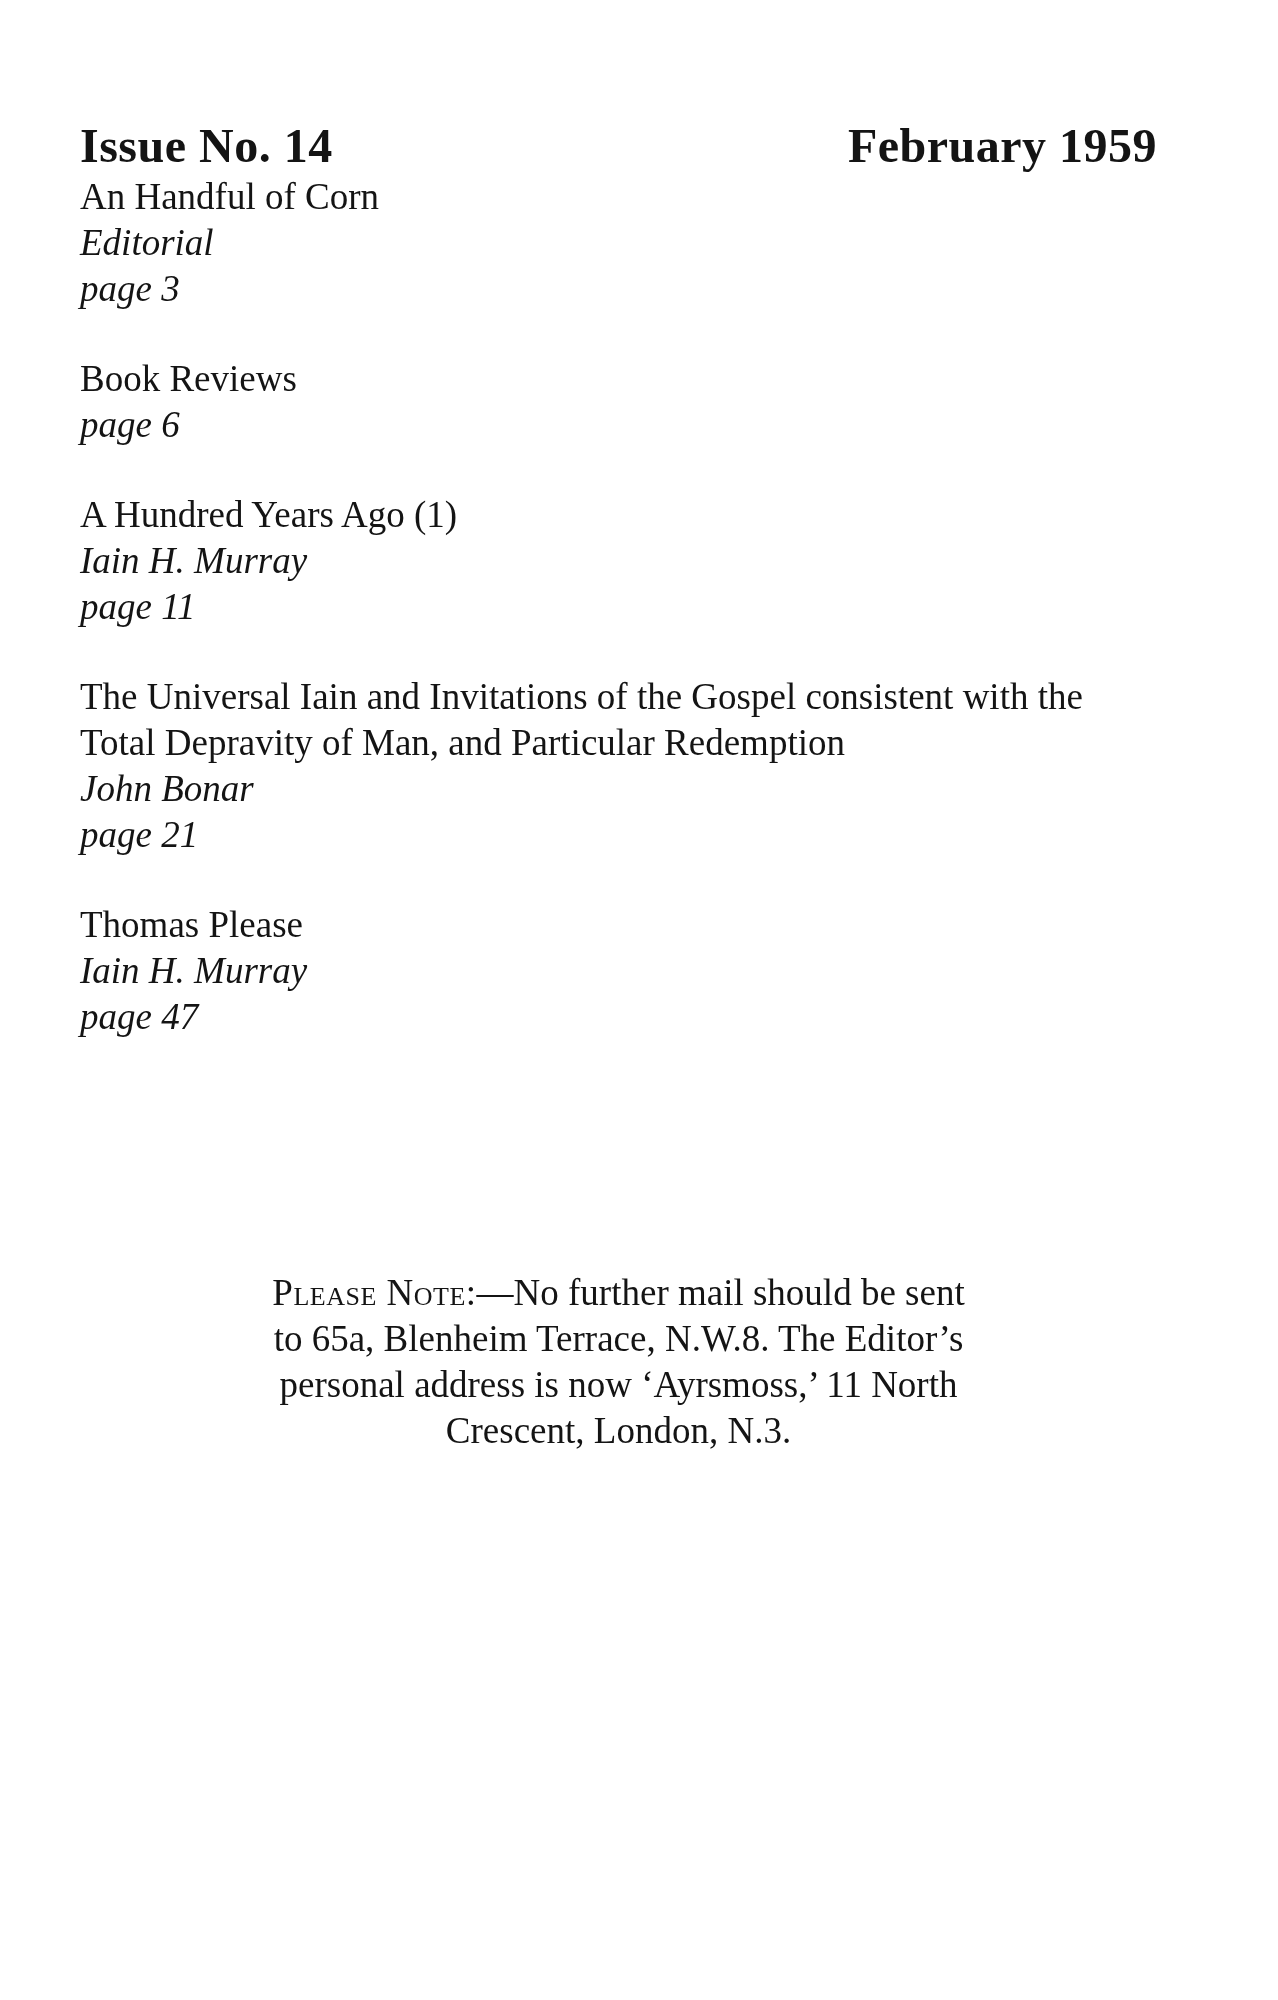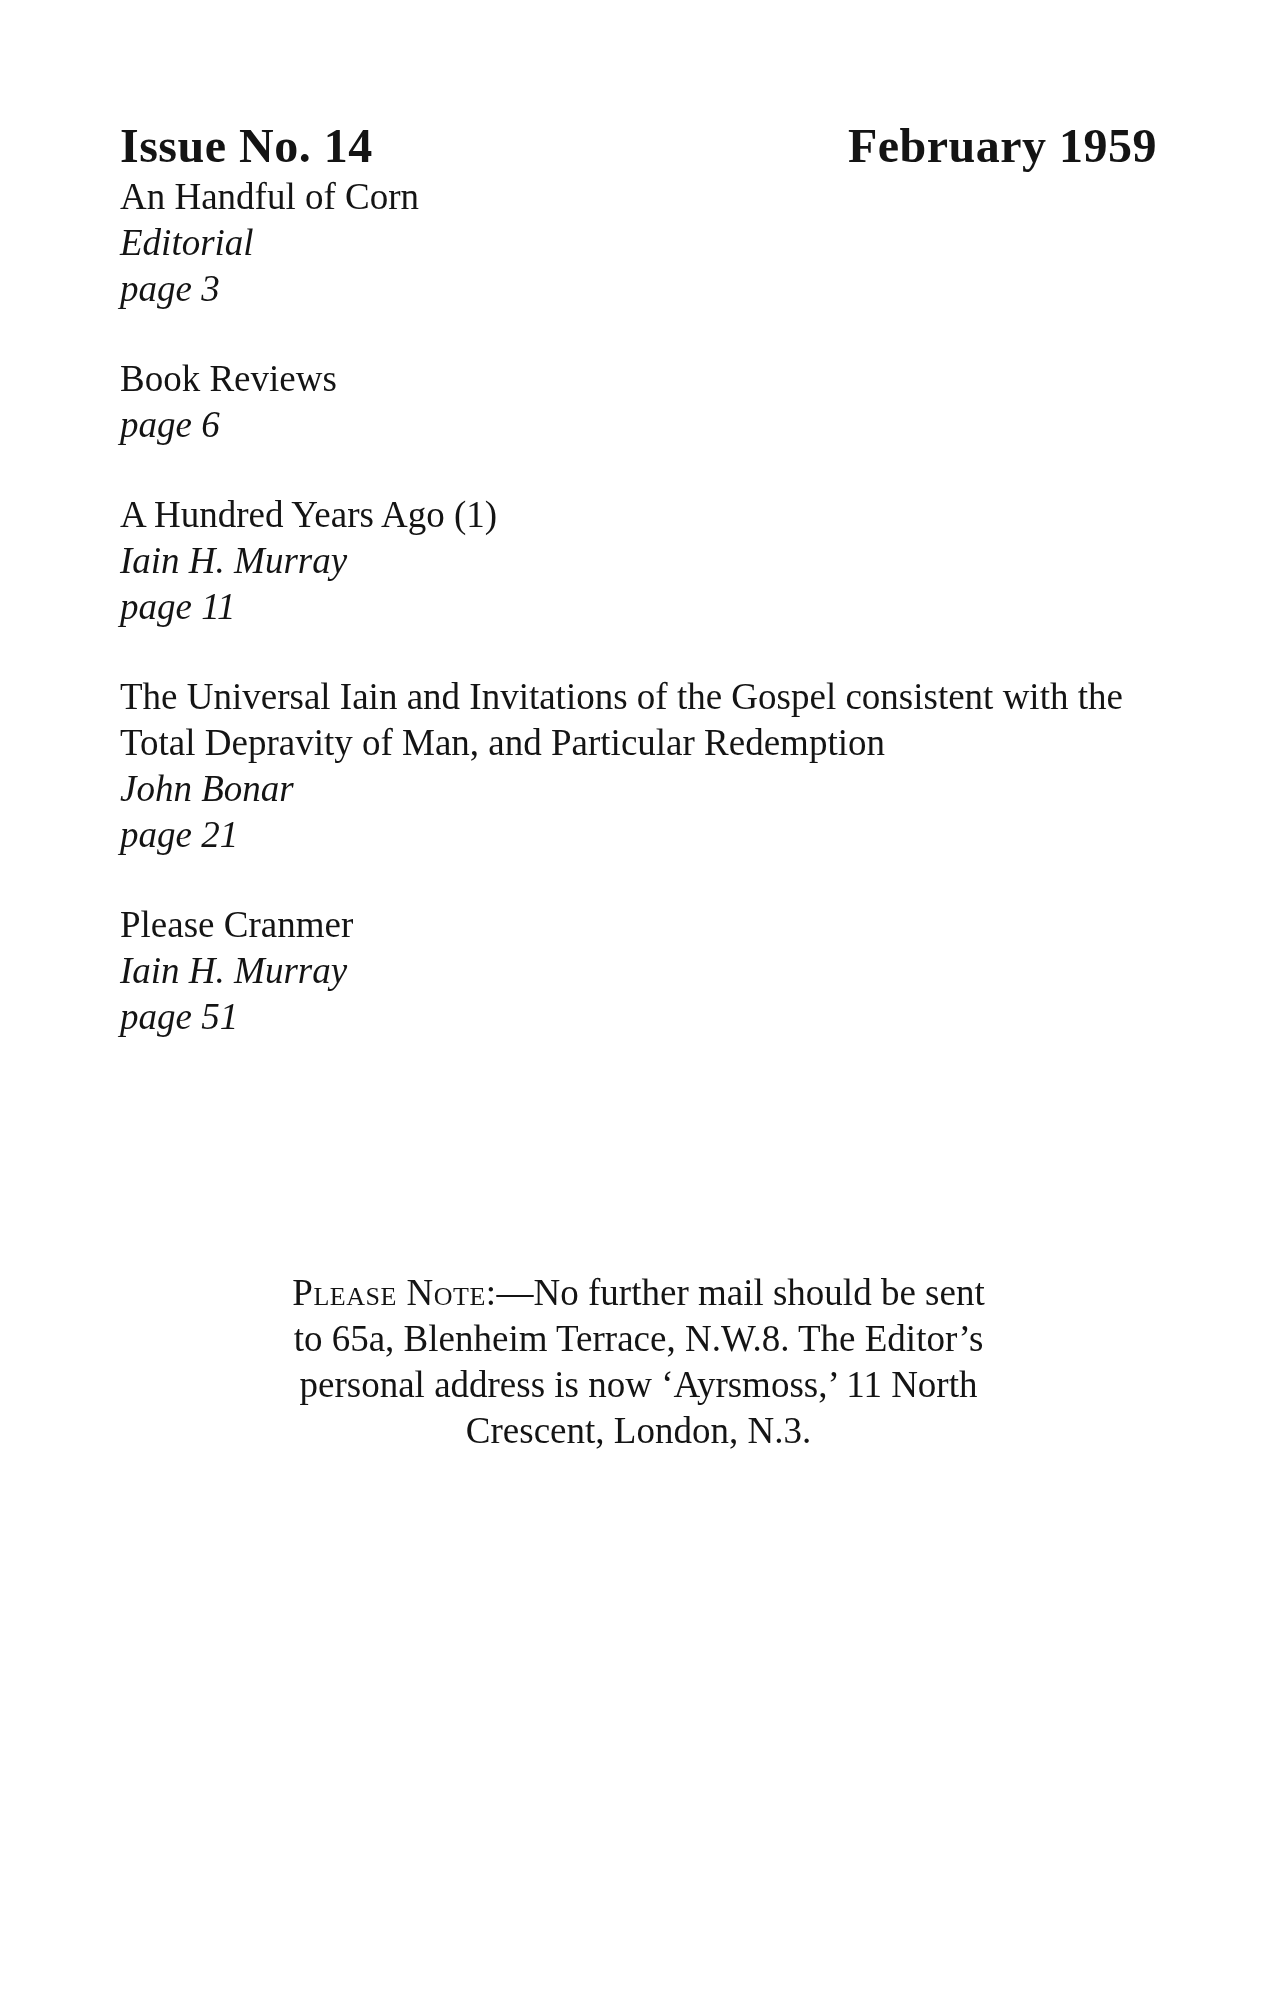--- a/index.html
+++ b/index.html
@@ -8,21 +8,21 @@
     height: 2000px;
     background: #ffffff;
     color: #141414;
     font-family: "Liberation Serif", "DejaVu Serif", serif;
     -webkit-font-smoothing: antialiased;
   }
   .page {
     box-sizing: border-box;
     width: 1278px;
     height: 2000px;
-    padding: 118px 121px 0 120px;
+    padding: 118px 121px 0 80px;
     overflow: hidden;
   }
   .masthead {
     display: flex;
     justify-content: space-between;
     align-items: baseline;
     font-weight: bold;
     font-size: 48px;
     line-height: 56px;
     letter-spacing: 0.5px;
@@ -82,22 +82,22 @@
       <div class="entry-page">page 11</div>
     </div>
 
     <div class="entry">
       <div class="entry-title">The Universal Iain and Invitations of the Gospel consistent with the Total Depravity of Man, and Particular Redemption</div>
       <div class="entry-author">John Bonar</div>
       <div class="entry-page">page 21</div>
     </div>
 
     <div class="entry">
-      <div class="entry-title">Please Cranmer</div>
+      <div class="entry-title">Thomas Please</div>
       <div class="entry-author">Iain H. Murray</div>
-      <div class="entry-page">page 51</div>
+      <div class="entry-page">page 47</div>
     </div>
 
   </div>
 
   <div class="notice"><span class="notice-lead">Please Note:</span><span class="notice-text">—No further mail should be sent to 65a, Blenheim Terrace, N.W.8. The Editor’s personal address is now ‘Ayrsmoss,’ 11 North Crescent, London, N.3.</span></div>
 
 </div>
 
 </body></html>

